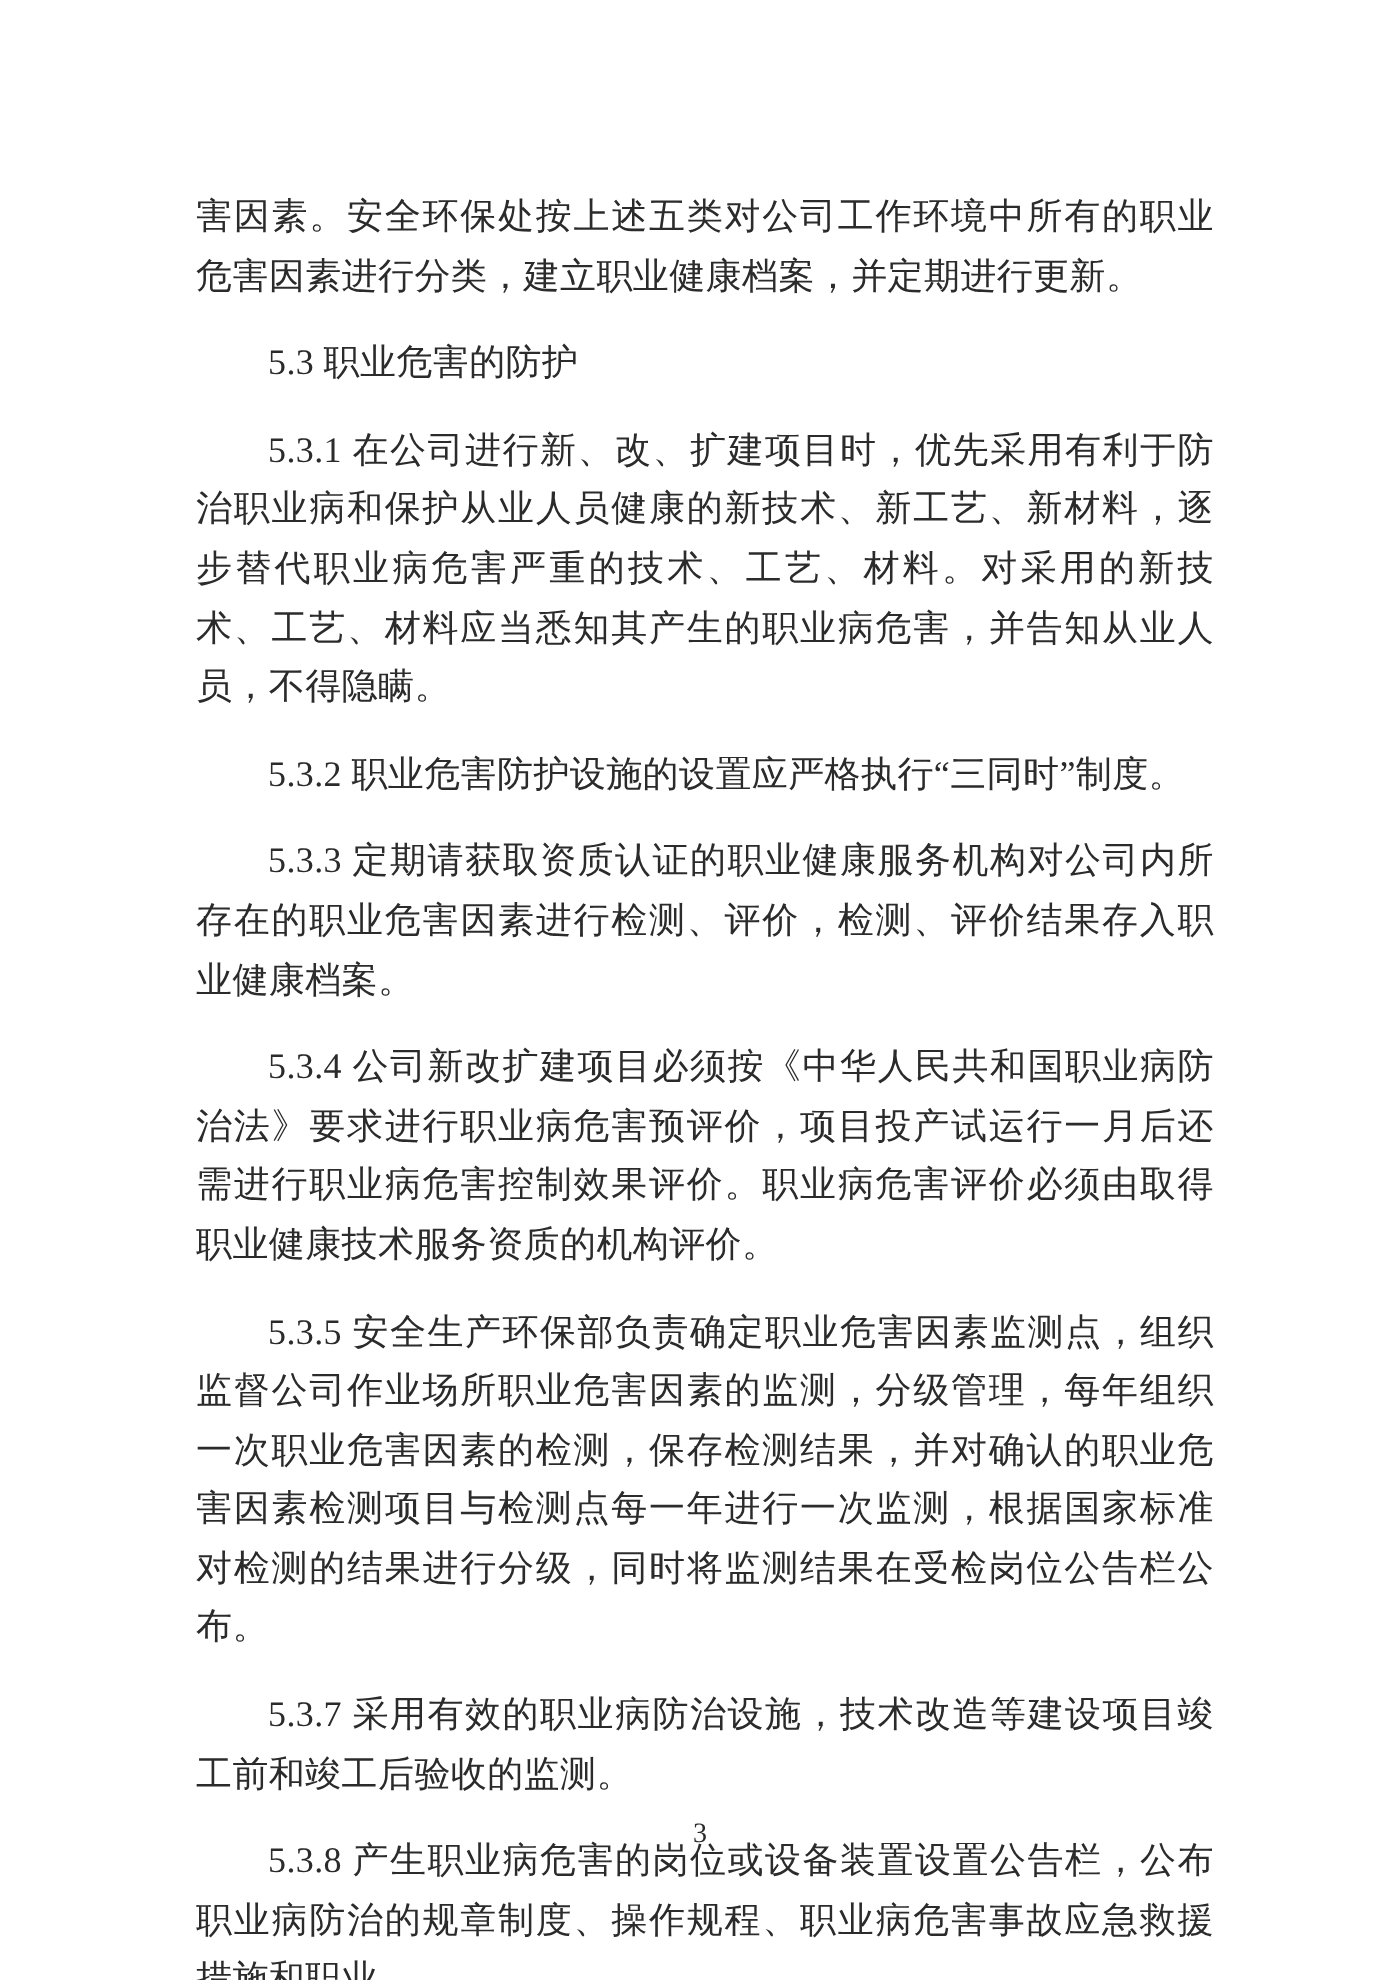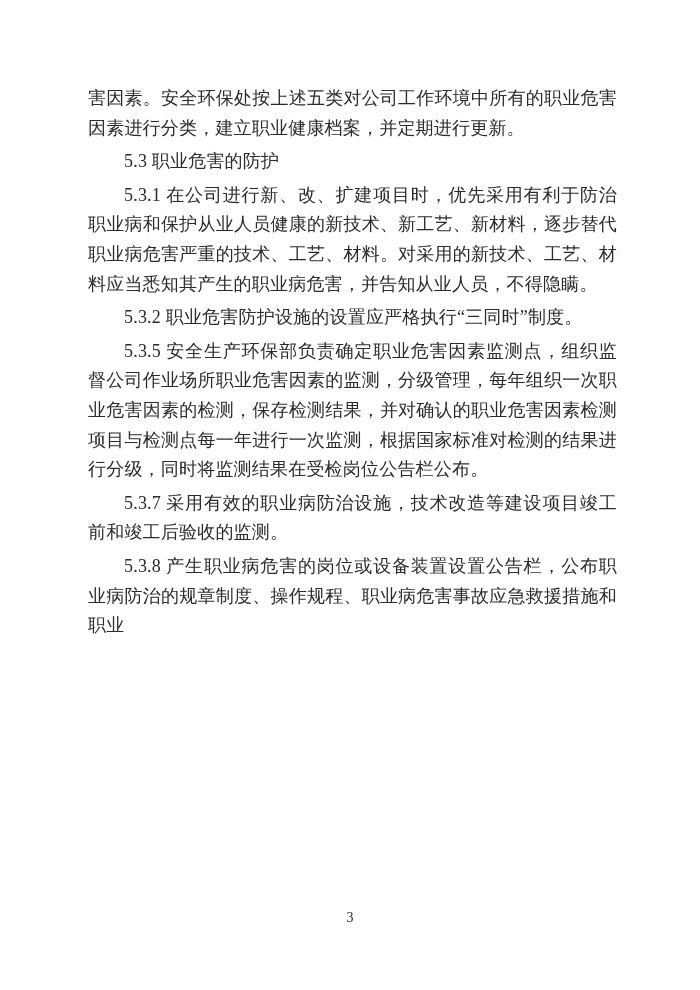--- a/index.html
+++ b/index.html
@@ -21,21 +21,21 @@
     top: 80px;
     left: 84px;
     width: 537px;
     font-size: 18px;
     line-height: 29.6px;
     text-align: justify;
     text-justify: inter-ideograph;
     letter-spacing: 0.2px;
   }
   .para {
-    margin: 4px;
+    margin: 14px;
     padding: 0;
     text-indent: 0;
   }
   .para.indent {
     text-indent: 2em;
   }
   .page-number {
     position: absolute;
     left: 0;
     top: 910px;
@@ -47,18 +47,20 @@
 </style>
 </head>
 <body>
 
 <div class="page">
   <div class="content" id="document-body">
       <p class="para">害因素。安全环保处按上述五类对公司工作环境中所有的职业危害因素进行分类，建立职业健康档案，并定期进行更新。</p>
       <p class="para indent">5.3 职业危害的防护</p>
       <p class="para indent">5.3.1 在公司进行新、改、扩建项目时，优先采用有利于防治职业病和保护从业人员健康的新技术、新工艺、新材料，逐步替代职业病危害严重的技术、工艺、材料。对采用的新技术、工艺、材料应当悉知其产生的职业病危害，并告知从业人员，不得隐瞒。</p>
       <p class="para indent">5.3.2 职业危害防护设施的设置应严格执行“三同时”制度。</p>
+      <p class="para indent">5.3.3 定期请获取资质认证的职业健康服务机构对公司内所存在的职业危害因素进行检测、评价，检测、评价结果存入职业健康档案。</p>
+      <p class="para indent">5.3.4 公司新改扩建项目必须按《中华人民共和国职业病防治法》要求进行职业病危害预评价，项目投产试运行一月后还需进行职业病危害控制效果评价。职业病危害评价必须由取得职业健康技术服务资质的机构评价。</p>
       <p class="para indent">5.3.5 安全生产环保部负责确定职业危害因素监测点，组织监督公司作业场所职业危害因素的监测，分级管理，每年组织一次职业危害因素的检测，保存检测结果，并对确认的职业危害因素检测项目与检测点每一年进行一次监测，根据国家标准对检测的结果进行分级，同时将监测结果在受检岗位公告栏公布。</p>
       <p class="para indent">5.3.7 采用有效的职业病防治设施，技术改造等建设项目竣工前和竣工后验收的监测。</p>
       <p class="para indent">5.3.8 产生职业病危害的岗位或设备装置设置公告栏，公布职业病防治的规章制度、操作规程、职业病危害事故应急救援措施和职业</p>
     </div>
   <div class="page-number">3</div>
 </div>
 
 </body></html>

